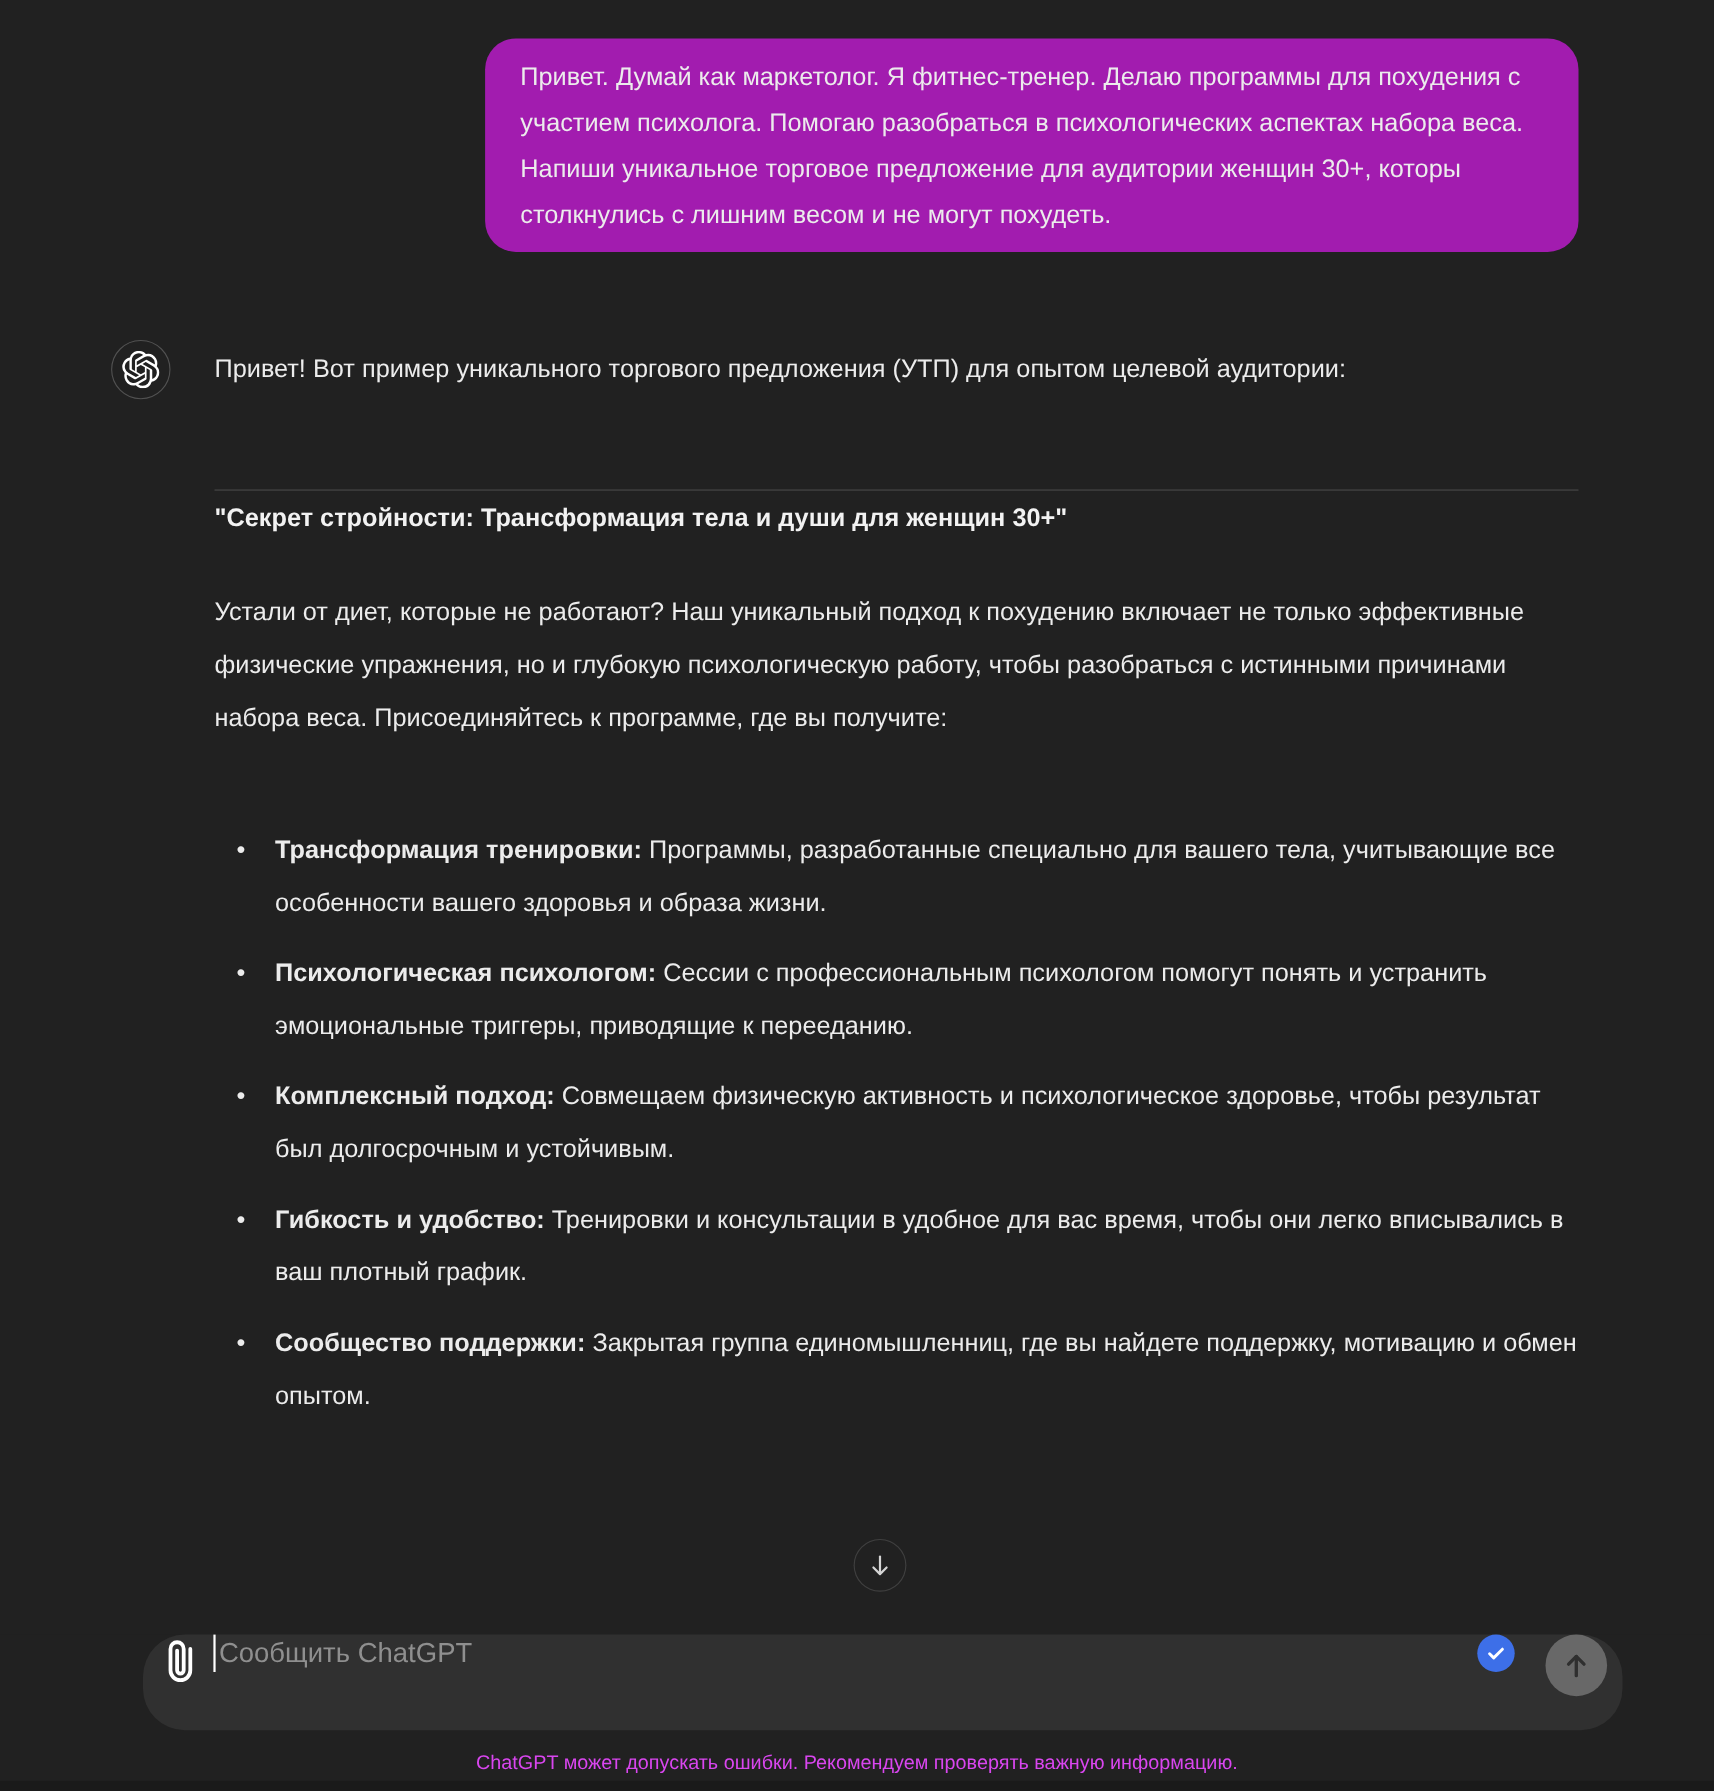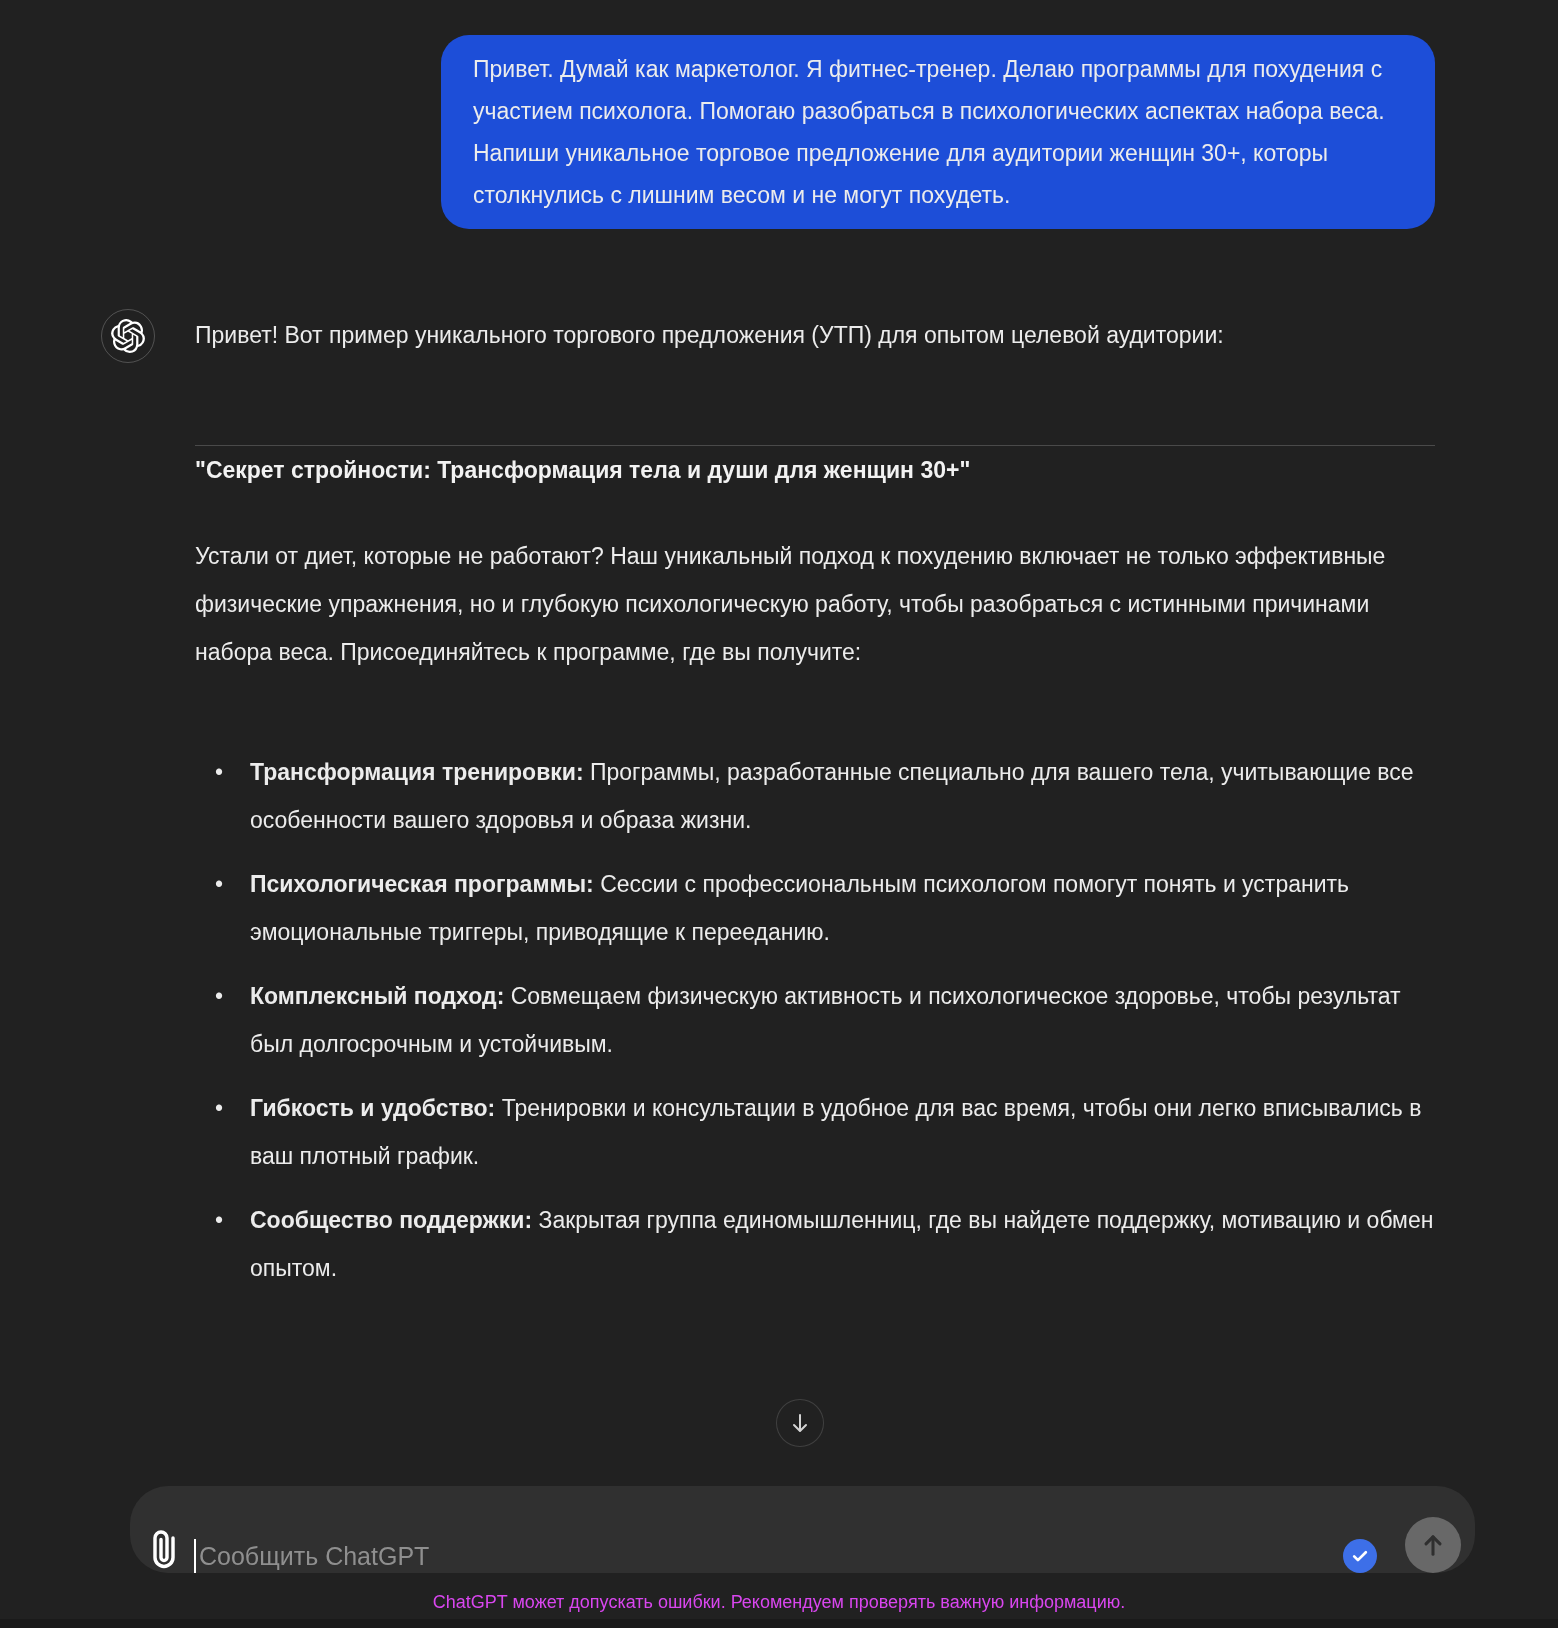--- a/index.html
+++ b/index.html
@@ -7,21 +7,21 @@
     width:1558px;height:1628px;position:relative;overflow:hidden;
     background:#212121;color:#ececec;
     font-family:"Liberation Sans","DejaVu Sans",sans-serif;
     -webkit-font-smoothing:antialiased;
   }
   
   .thread{position:absolute;inset:0;padding-top:35px;z-index:1;}
   .column{width:1240px;margin-left:195px;position:relative;}
   .user-row{display:flex;justify-content:flex-end;}
   .user-bubble{
-    max-width:930px;background:#1d4ed8;border-radius:28px;
+    max-width:930px;background:#a21caf;border-radius:28px;
     padding:13px 32px;font-size:23px;line-height:42px;color:#ececec;
   }
   .assistant{margin-top:82px;position:relative;}
   .avatar{
     position:absolute;left:-94px;top:-2px;width:54px;height:54px;border-radius:50%;
     border:1px solid rgba(255,255,255,0.22);display:flex;align-items:center;justify-content:center;
     box-sizing:border-box;
   }
   .assistant-md{font-size:23px;line-height:48px;color:#ececec;}
   .assistant-md p{margin:0;}
@@ -41,21 +41,21 @@
     position:absolute;left:776px;top:1399px;width:48px;height:48px;border-radius:50%;
     background:#212121;border:1px solid rgba(255,255,255,0.14);
     display:flex;align-items:center;justify-content:center;z-index:5;cursor:pointer;padding:0;
   }
   
   .composer-wrap{
     position:absolute;left:0;right:0;top:1486px;bottom:0;background:#212121;z-index:10;
   }
   .composer{
     margin-left:130px;width:1345px;height:87px;background:#303030;border-radius:38px;
-    display:flex;align-items:flex-end;box-sizing:border-box;padding:0 14px 0 10px;
+    display:flex;align-items:flex-start;box-sizing:border-box;padding:0 14px 0 10px;
   }
   .icon-btn{
     width:48px;height:48px;border:none;background:transparent;display:flex;
     align-items:center;justify-content:center;cursor:pointer;padding:0;flex:0 0 auto;
   }
   .input-line{flex:1;display:flex;align-items:center;min-width:0;margin-left:6px;}
   .caret{width:2px;height:34px;background:#ffffff;margin-right:3px;flex:0 0 auto;}
   .placeholder{font-size:25px;color:#8f8f8f;white-space:nowrap;overflow:hidden;}
   .confirm-btn{
     width:34px;height:34px;border-radius:50%;border:none;background:var(--blue,#3d6fe8);
@@ -94,21 +94,21 @@
         <p>Привет! Вот пример уникального торгового предложения (УТП) для опытом целевой аудитории:</p>
         <hr>
         <p class="md-heading">"Секрет стройности: Трансформация тела и души для женщин 30+"</p>
         <p class="md-para">Устали от диет, которые не работают? Наш уникальный подход к похудению включает не только эффективные физические упражнения, но и глубокую психологическую работу, чтобы разобраться с истинными причинами набора веса. Присоединяйтесь к программе, где вы получите:</p>
         <ul class="md-list">
           <li>
             <span class="b">Трансформация тренировки:</span> 
             <span>Программы, разработанные специально для вашего тела, учитывающие все особенности вашего здоровья и образа жизни.</span>
           </li>
           <li>
-            <span class="b">Психологическая программы:</span> 
+            <span class="b">Психологическая психологом:</span> 
             <span>Сессии с профессиональным психологом помогут понять и устранить эмоциональные триггеры, приводящие к перееданию.</span>
           </li>
           <li>
             <span class="b">Комплексный подход:</span> 
             <span>Совмещаем физическую активность и психологическое здоровье, чтобы результат был долгосрочным и устойчивым.</span>
           </li>
           <li>
             <span class="b">Гибкость и удобство:</span> 
             <span>Тренировки и консультации в удобное для вас время, чтобы они легко вписывались в ваш плотный график.</span>
           </li>

